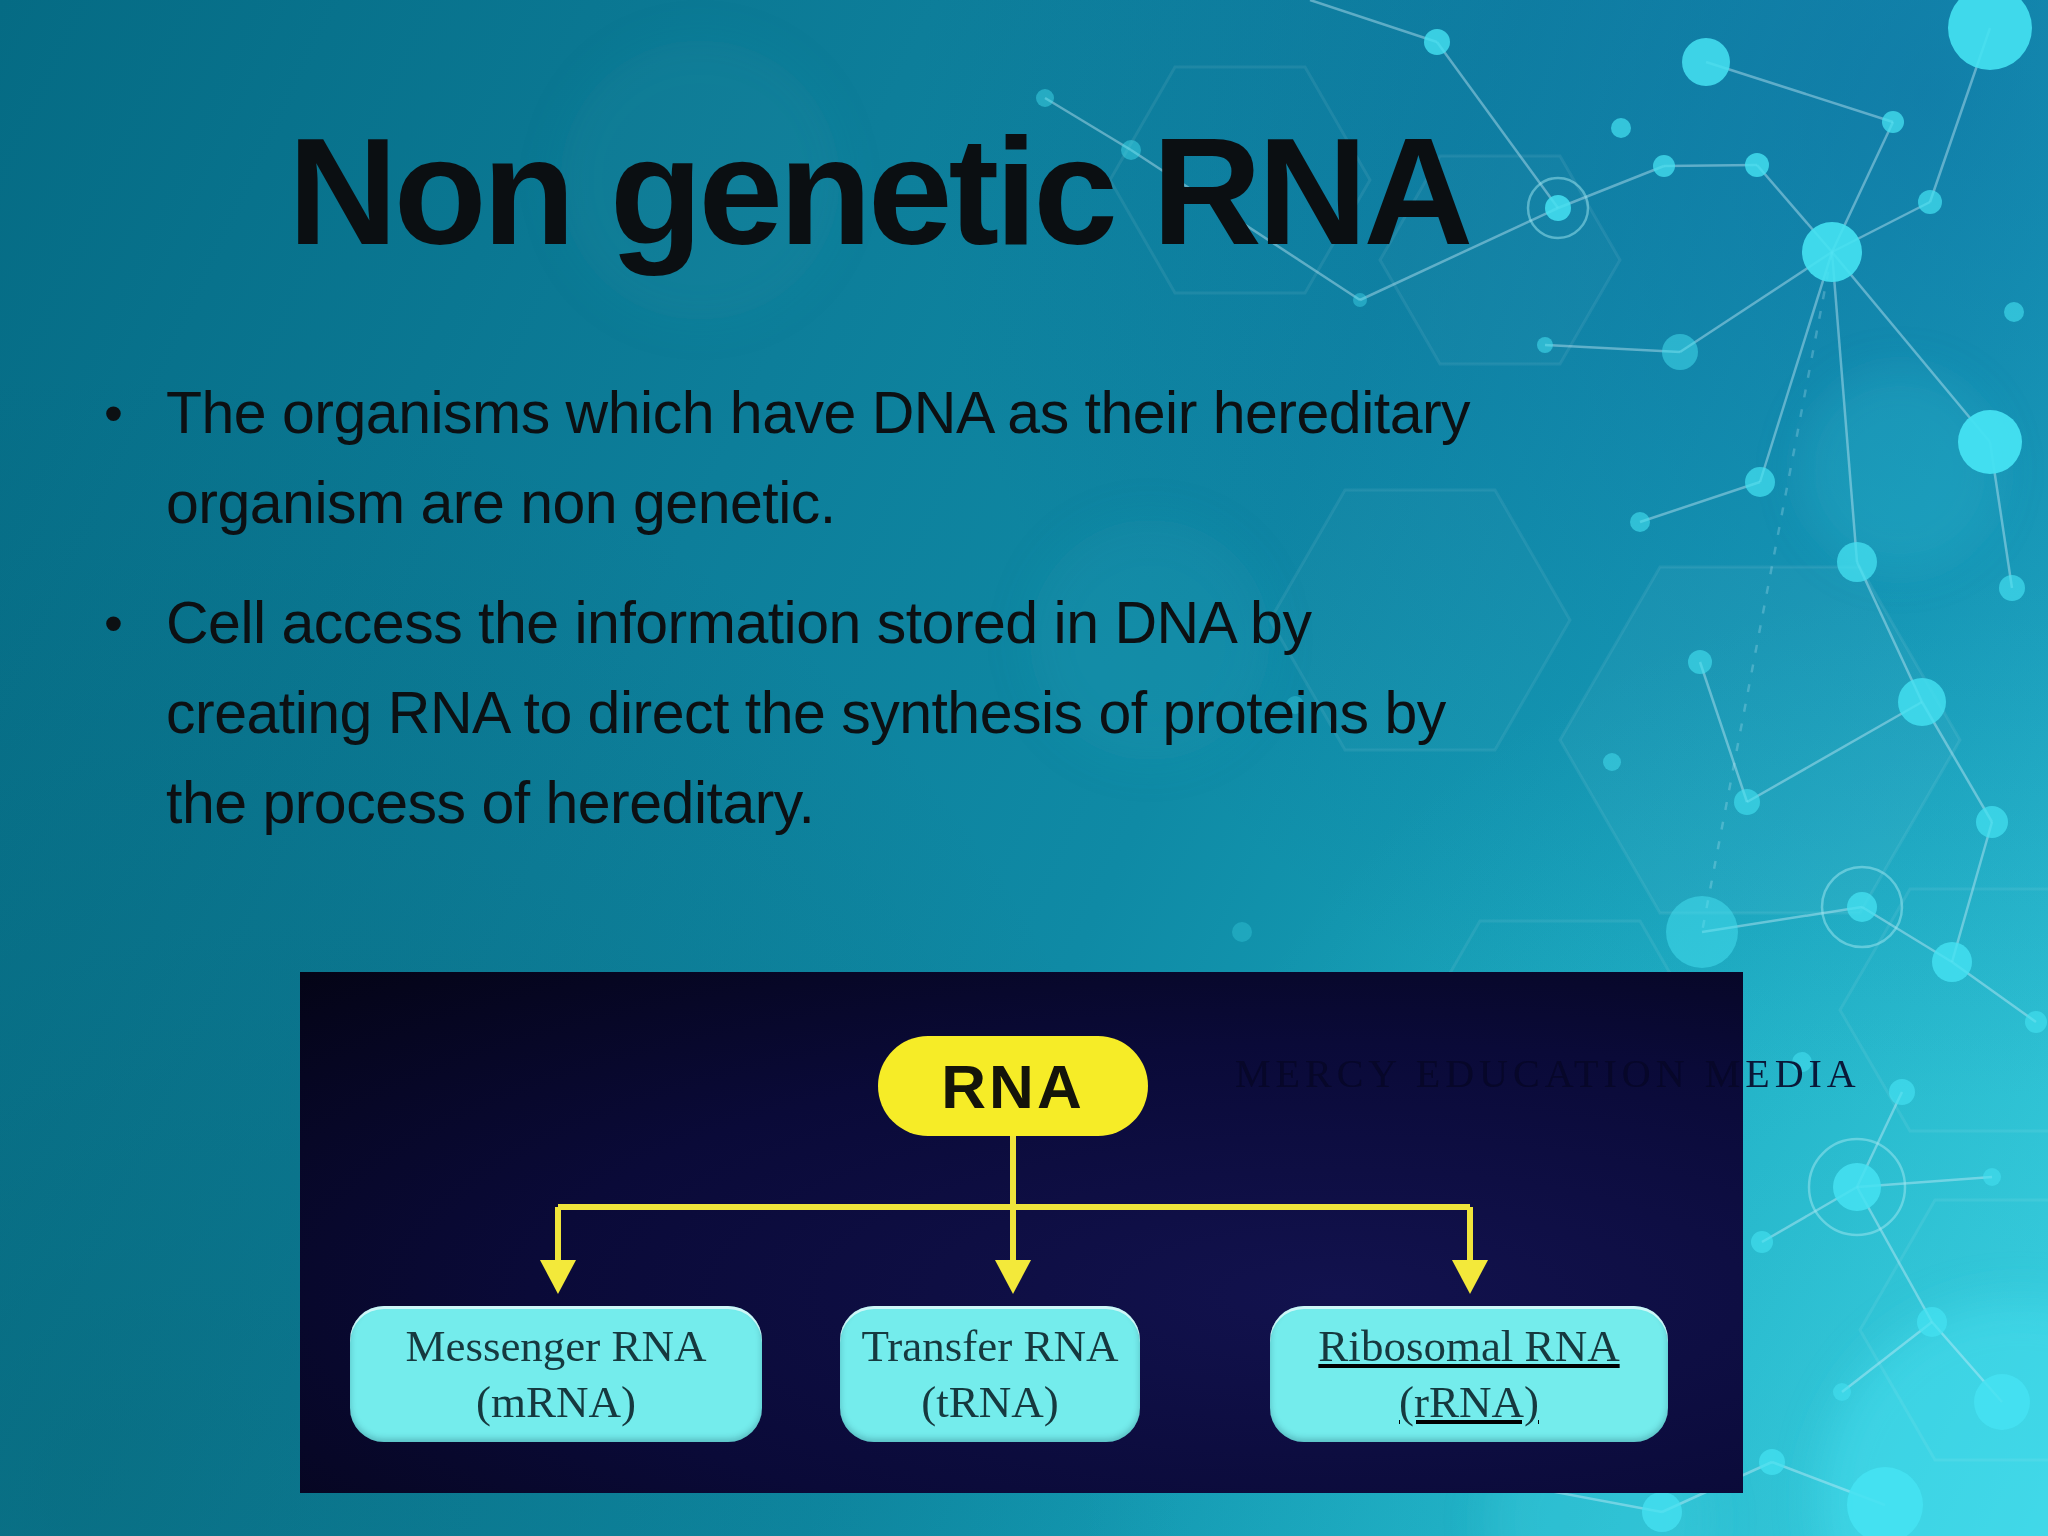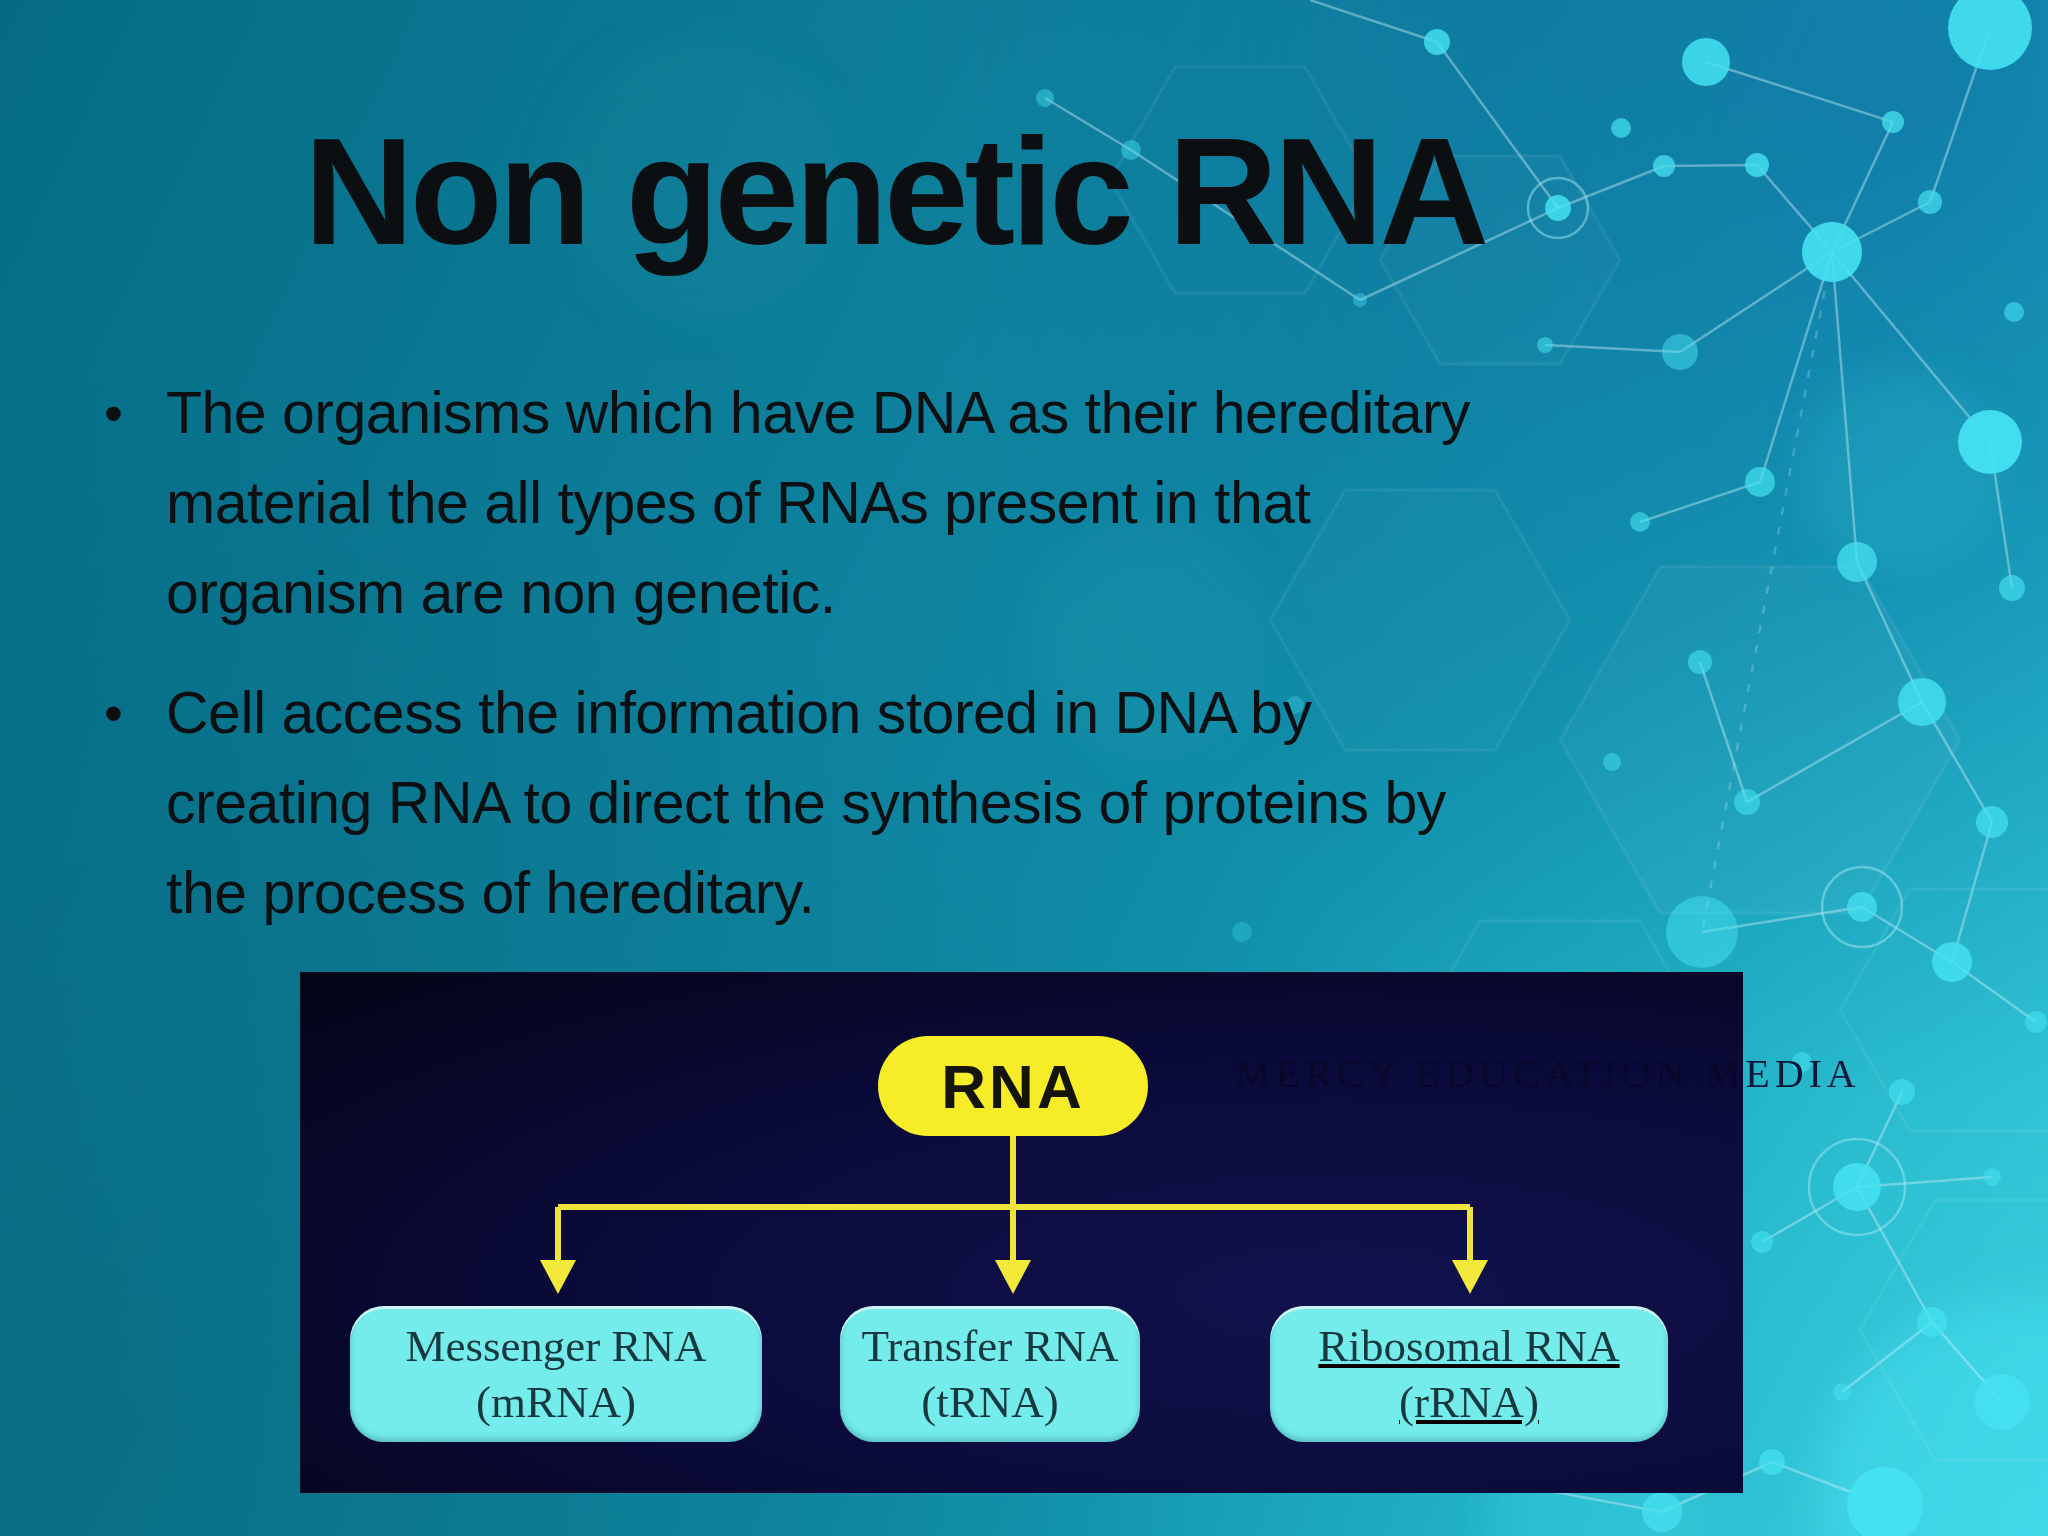--- a/index.html
+++ b/index.html
@@ -9,21 +9,21 @@
     overflow:hidden;
     font-family:"Liberation Sans",sans-serif;
     background:
       radial-gradient(circle at 94% 6%, rgba(12,80,150,0.40), rgba(12,80,150,0) 42%),
       radial-gradient(circle at 100% 100%, rgba(90,235,250,0.35), rgba(90,235,250,0) 38%),
       radial-gradient(circle at 4% 96%, rgba(4,90,100,0.35), rgba(4,90,100,0) 45%),
       linear-gradient(115deg,#056b84 0%,#0d7e9a 34%,#0f8aa5 55%,#17a6bc 78%,#2cc3d4 100%);
   }
   svg.network{position:absolute;inset:0;z-index:1;}
   .title{
-    position:absolute;left:304px;top:108px;z-index:3;
+    position:absolute;left:288px;top:108px;z-index:3;
     font-size:152px;font-weight:700;letter-spacing:-4px;
     color:#0b0f12;line-height:1.1;white-space:nowrap;
   }
   .bullets{position:absolute;left:104px;top:368px;width:1780px;z-index:3;}
   .bullet{display:flex;margin-bottom:30px;}
   .bullet .marker{
     width:62px;flex:0 0 62px;
     font-size:54px;line-height:90px;color:#0c1013;
   }
   .bullet .lines{flex:1;}
@@ -191,21 +191,20 @@
     </g>
   </svg>
 
   <div class="title">Non genetic RNA</div>
 
   <div class="bullets">
     <div class="bullet">
       <span class="marker">•</span>
       <span class="lines">
         <span>The organisms which have DNA as their hereditary</span>
-        <span>material the all types of RNAs present in that</span>
         <span>organism are non genetic.</span>
       </span>
     </div>
     <div class="bullet">
       <span class="marker">•</span>
       <span class="lines">
         <span>Cell access the information stored in DNA by</span>
         <span>creating RNA to direct the synthesis of proteins by</span>
         <span>the process of hereditary.</span>
       </span>

